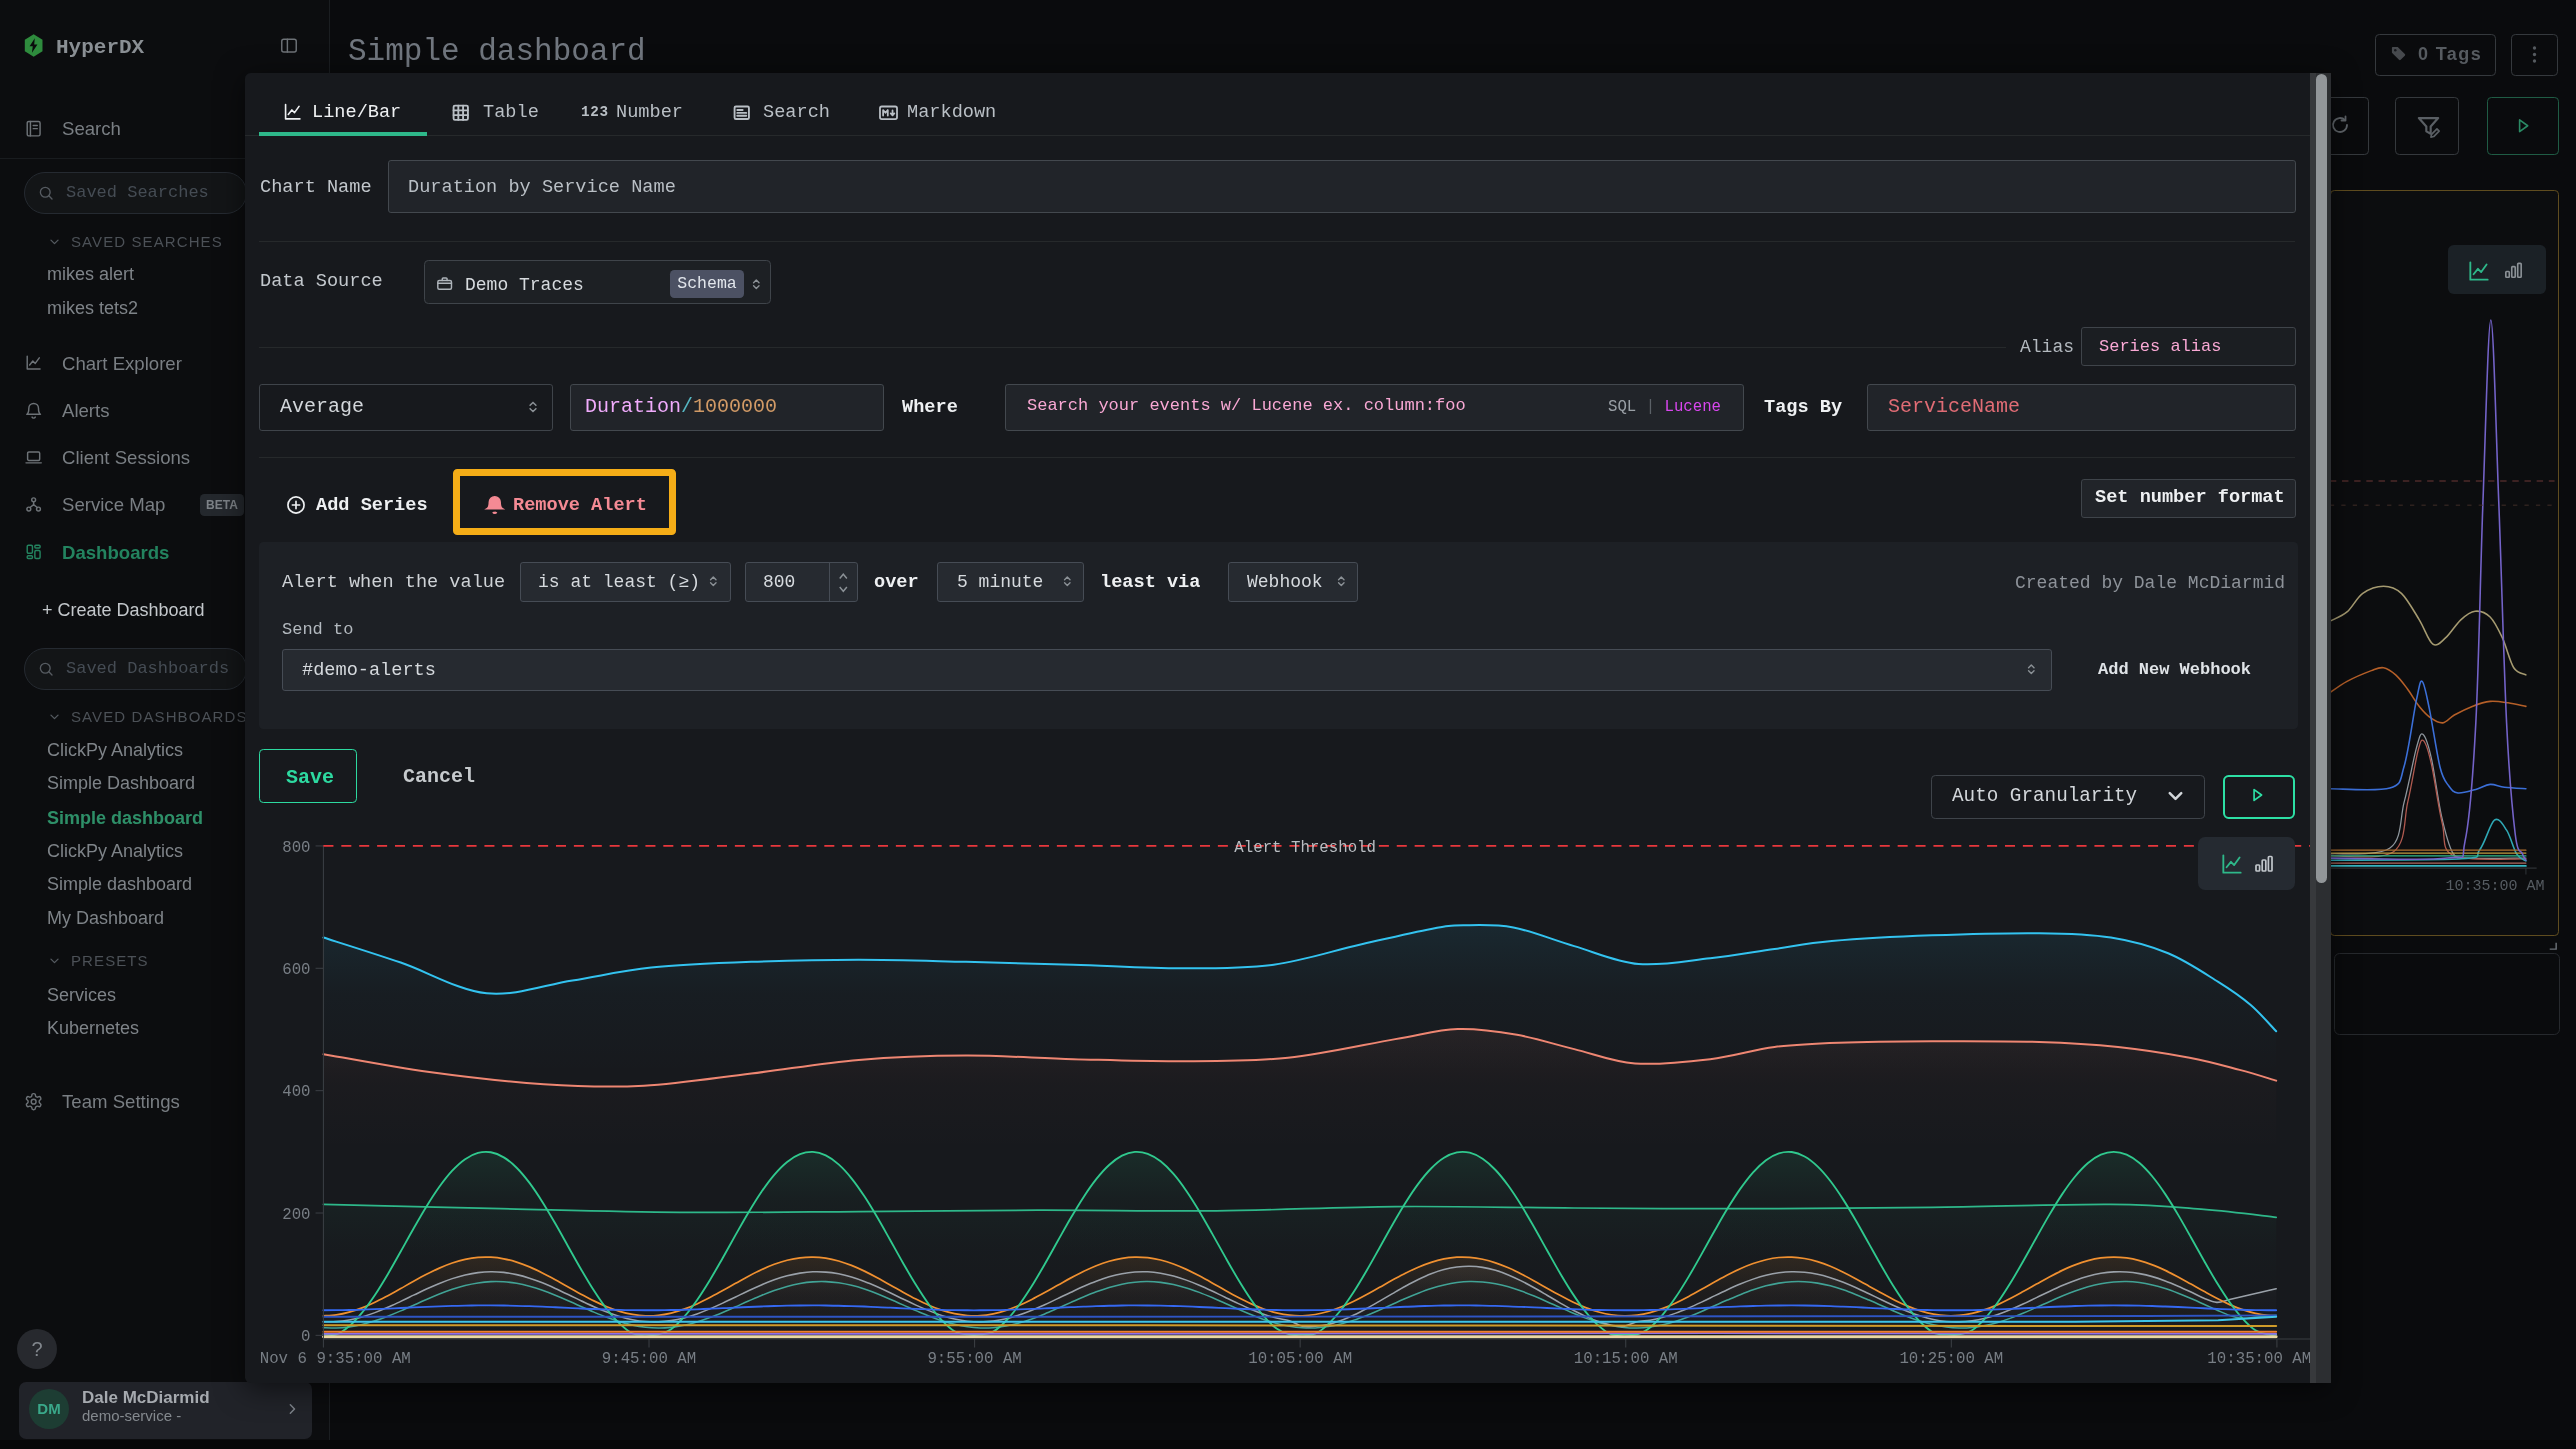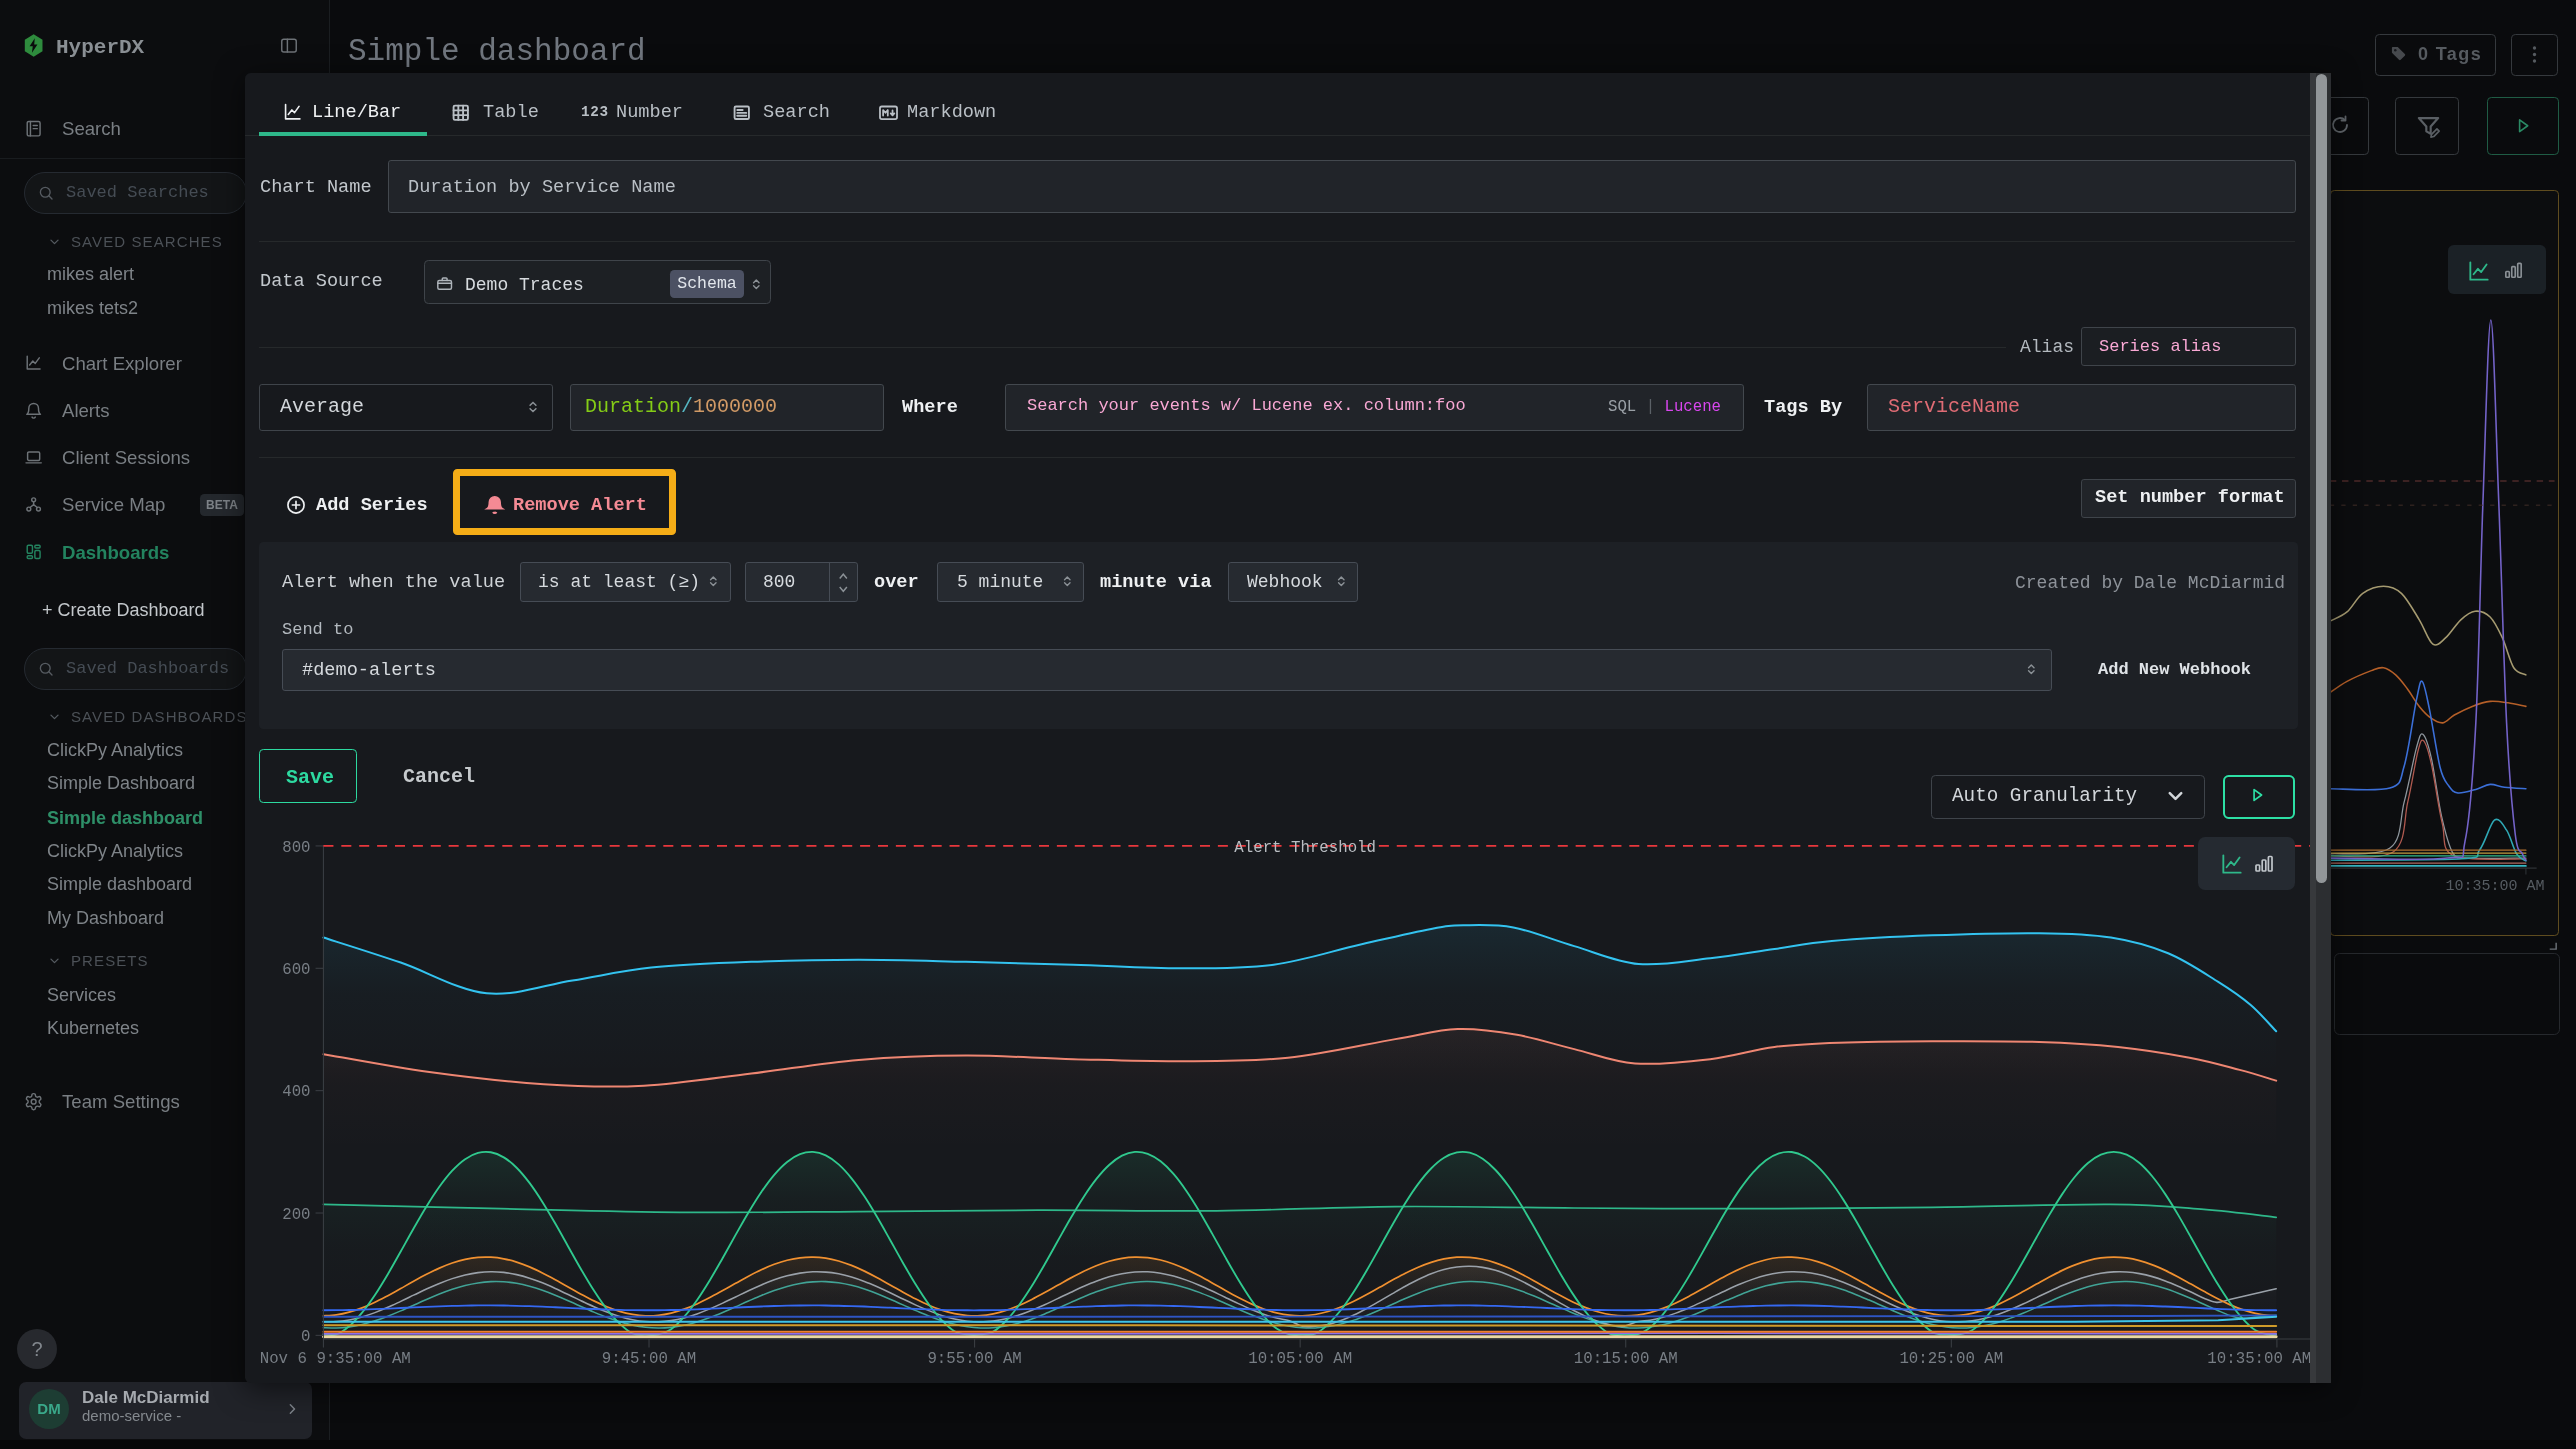--- a/index.html
+++ b/index.html
@@ -228,21 +228,21 @@
 <div class="abs" style="left:2020px;top:337px;font-size:18px;color:#b3b9bf">Alias</div>
 <div class="abs" style="left:2081px;top:327px;width:215px;height:39px;background:#1b1e22;border:0.7px solid #3f444a;border-radius:2.9px"></div>
 <div class="abs ph" style="left:2099px;top:337px;font-size:17px">Series alias</div>
 <div class="abs" style="left:259px;top:384px;width:294px;height:47px;border:0.7px solid #3f444a;border-radius:2.9px"></div>
 <div class="abs" style="left:280px;top:395px;font-size:20px;color:#d2d6da">Average</div>
 <svg class="abs" style="left:523px;top:397px" width="20" height="20" viewBox="0 0 24 24" fill="none" stroke="#8b9196" stroke-width="1.8" stroke-linecap="round" stroke-linejoin="round">
     <path d="M8.5 10L12 6.5 15.5 10"></path>
     <path d="M8.5 14L12 17.5 15.5 14"></path>
   </svg>
 <div class="inp" style="left:570px;top:384px;width:314px;height:47px"></div>
-<div class="abs" style="left:585px;top:395px;font-size:20px"><span style="color:#84cc16">Duration</span><span style="color:#56b6c2">/</span><span style="color:#d19a66">1000000</span></div>
+<div class="abs" style="left:585px;top:395px;font-size:20px"><span style="color:#f0abfc">Duration</span><span style="color:#56b6c2">/</span><span style="color:#d19a66">1000000</span></div>
 <div class="btxt" style="left:902px;top:397px;font-size:18.6px">Where</div>
 <div class="inp" style="left:1005px;top:384px;width:739px;height:47px"></div>
 <div class="abs ph" style="left:1027px;top:396px;font-size:17px">Search your events w/ Lucene ex. column:foo</div>
 <div class="abs" style="left:1608px;top:398px;font-size:15.7px;color:#9aa0a6">SQL <span style="color:#5b6167">|</span> <span style="color:#d946ef">Lucene</span></div>
 <div class="btxt" style="left:1764px;top:397px;font-size:18.6px">Tags By</div>
 <div class="inp" style="left:1867px;top:384px;width:429px;height:47px"></div>
 <div class="abs" style="left:1888px;top:395px;font-size:20px;color:#e06c75">ServiceName</div>
 <div class="abs" style="left:259px;top:457px;width:2036px;height:0.7px;background:#26292b"></div>
 <svg class="abs" style="left:285px;top:494px" width="22" height="22" viewBox="0 0 24 24" fill="none" stroke="#eef0f2" stroke-width="1.8" stroke-linecap="round" stroke-linejoin="round">
     <circle cx="12" cy="12" r="8.8"></circle>
@@ -272,21 +272,21 @@
     <path d="M8 16l5-6 5 6"></path>
     <path d="M8 28l5 6 5-6"></path>
   </svg>
 <div class="btxt" style="left:874px;top:572px;font-size:18.6px">over</div>
 <div class="sel" style="left:937px;top:562px;width:147px;height:40px"></div>
 <div class="abs" style="left:957px;top:572px;font-size:18px;color:#d6dade">5 minute</div>
 <svg class="abs" style="left:1058px;top:572px" width="18.6" height="18.6" viewBox="0 0 24 24" fill="none" stroke="#8b9196" stroke-width="1.8" stroke-linecap="round" stroke-linejoin="round">
     <path d="M8.5 10L12 6.5 15.5 10"></path>
     <path d="M8.5 14L12 17.5 15.5 14"></path>
   </svg>
-<div class="btxt" style="left:1100px;top:572px;font-size:18.6px">minute via</div>
+<div class="btxt" style="left:1100px;top:572px;font-size:18.6px">least via</div>
 <div class="sel" style="left:1228px;top:562px;width:130px;height:40px"></div>
 <div class="abs" style="left:1247px;top:572px;font-size:18px;color:#d6dade">Webhook</div>
 <svg class="abs" style="left:1332px;top:572px" width="18.6" height="18.6" viewBox="0 0 24 24" fill="none" stroke="#8b9196" stroke-width="1.8" stroke-linecap="round" stroke-linejoin="round">
     <path d="M8.5 10L12 6.5 15.5 10"></path>
     <path d="M8.5 14L12 17.5 15.5 14"></path>
   </svg>
 <div class="abs" style="left:2015px;top:573px;font-size:18px;color:#8d9299">Created by Dale McDiarmid</div>
 <div class="abs" style="left:282px;top:620px;font-size:17px;color:#b3b9bf">Send to</div>
 <div class="sel" style="left:282px;top:649px;width:1770px;height:42px"></div>
 <div class="abs" style="left:302px;top:660px;font-size:18.6px;color:#d6dade">#demo-alerts</div>

